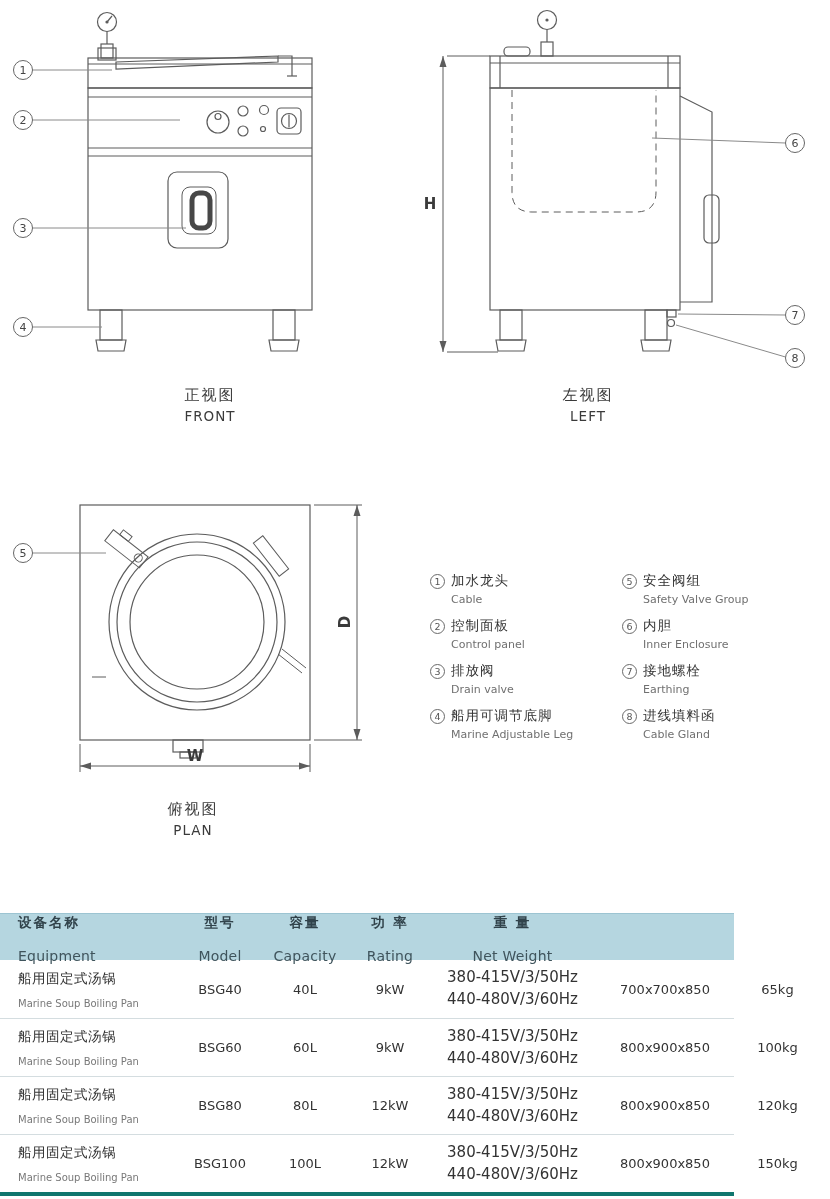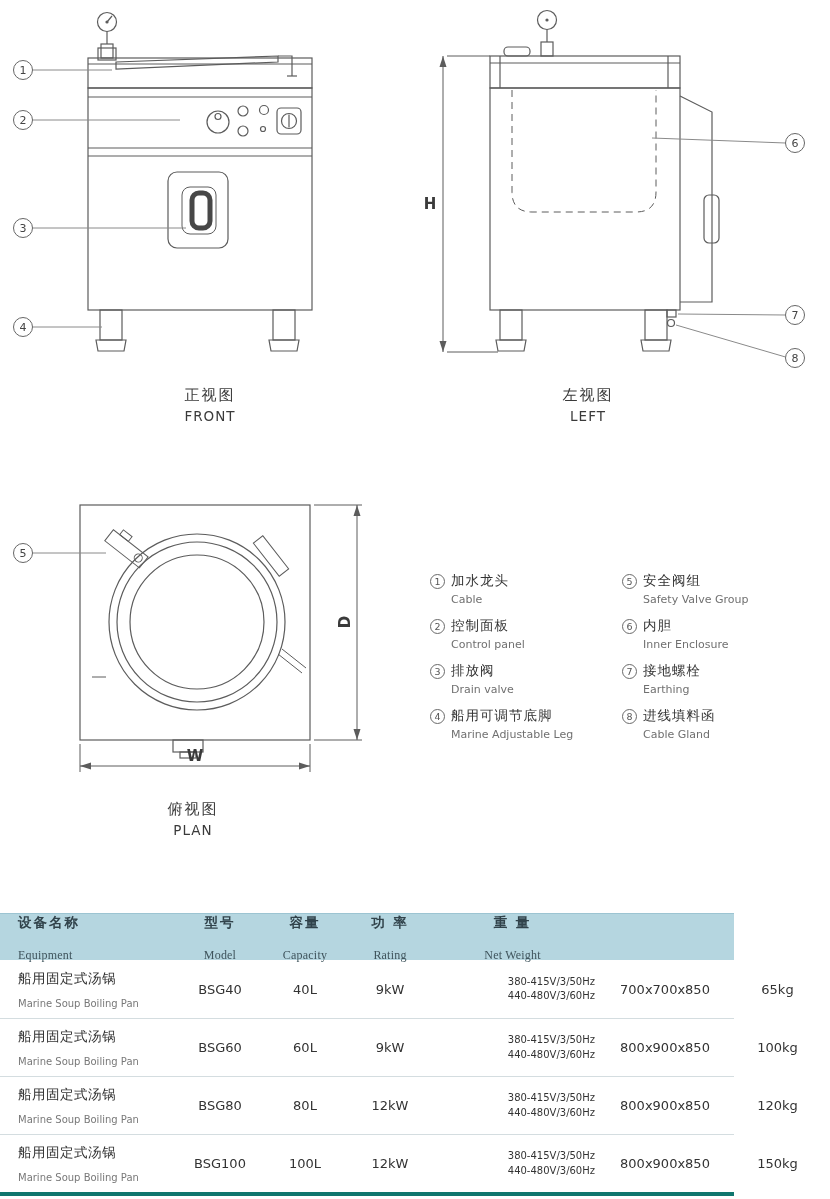--- a/index.html
+++ b/index.html
@@ -22,29 +22,29 @@
              color:#555; flex:0 0 15px; }
   .leg-cn { font-size:13.5px; color:#333; letter-spacing:1px; }
   .leg-en { font-size:11px; color:#707070; margin-left:21px; margin-top:3px; }
 
   .spec-table { position:absolute; left:0; top:913px; width:734px; }
   .thead, .trow { display:grid; grid-template-columns:170px 80px 90px 80px 165px 140px 85px; padding:0 10px; align-items:center; }
   .thead { background:#b5d6e0; height:47px; border-top:1px solid #9cc4d2; }
   .th { text-align:center; }
   .th.equip { text-align:left; padding-left:8px; }
   .th .cn { font-size:13.5px; color:#31434b; font-weight:bold; letter-spacing:2px; }
-  .th .en { font-size:12px; color:#3f545c; margin-top:16px; letter-spacing:0.2px;font-family:Liberation Serif, serif; }
+  .th .en { font-size:14px; color:#3f545c; margin-top:16px; letter-spacing:0.2px; }
   .tbody { border-bottom:4px solid #0f766e; }
   .trow { height:58px; }
   .trow + .trow { border-top:1px solid #d4dde0; }
   .cell { text-align:center; font-size:13px; color:#333; }
   .cell.equip { text-align:left; padding-left:8px; }
   .cell.equip .cn { font-size:13.5px; color:#333; letter-spacing:0.5px; }
   .cell.equip .en { font-size:10px; color:#787878; margin-top:10px; }
-  .cell.voltage div { font-size:10px; line-height:1.45;text-align:right; }
+  .cell.voltage div { font-size:15px; line-height:1.45; }
 
   svg text { font-family:"DejaVu Sans","Liberation Sans",sans-serif; }
 </style>
 </head>
 <body>
 
 <div class="sheet">
 
   <svg class="drawings" width="830" height="880" viewBox="0 0 830 880">
 

